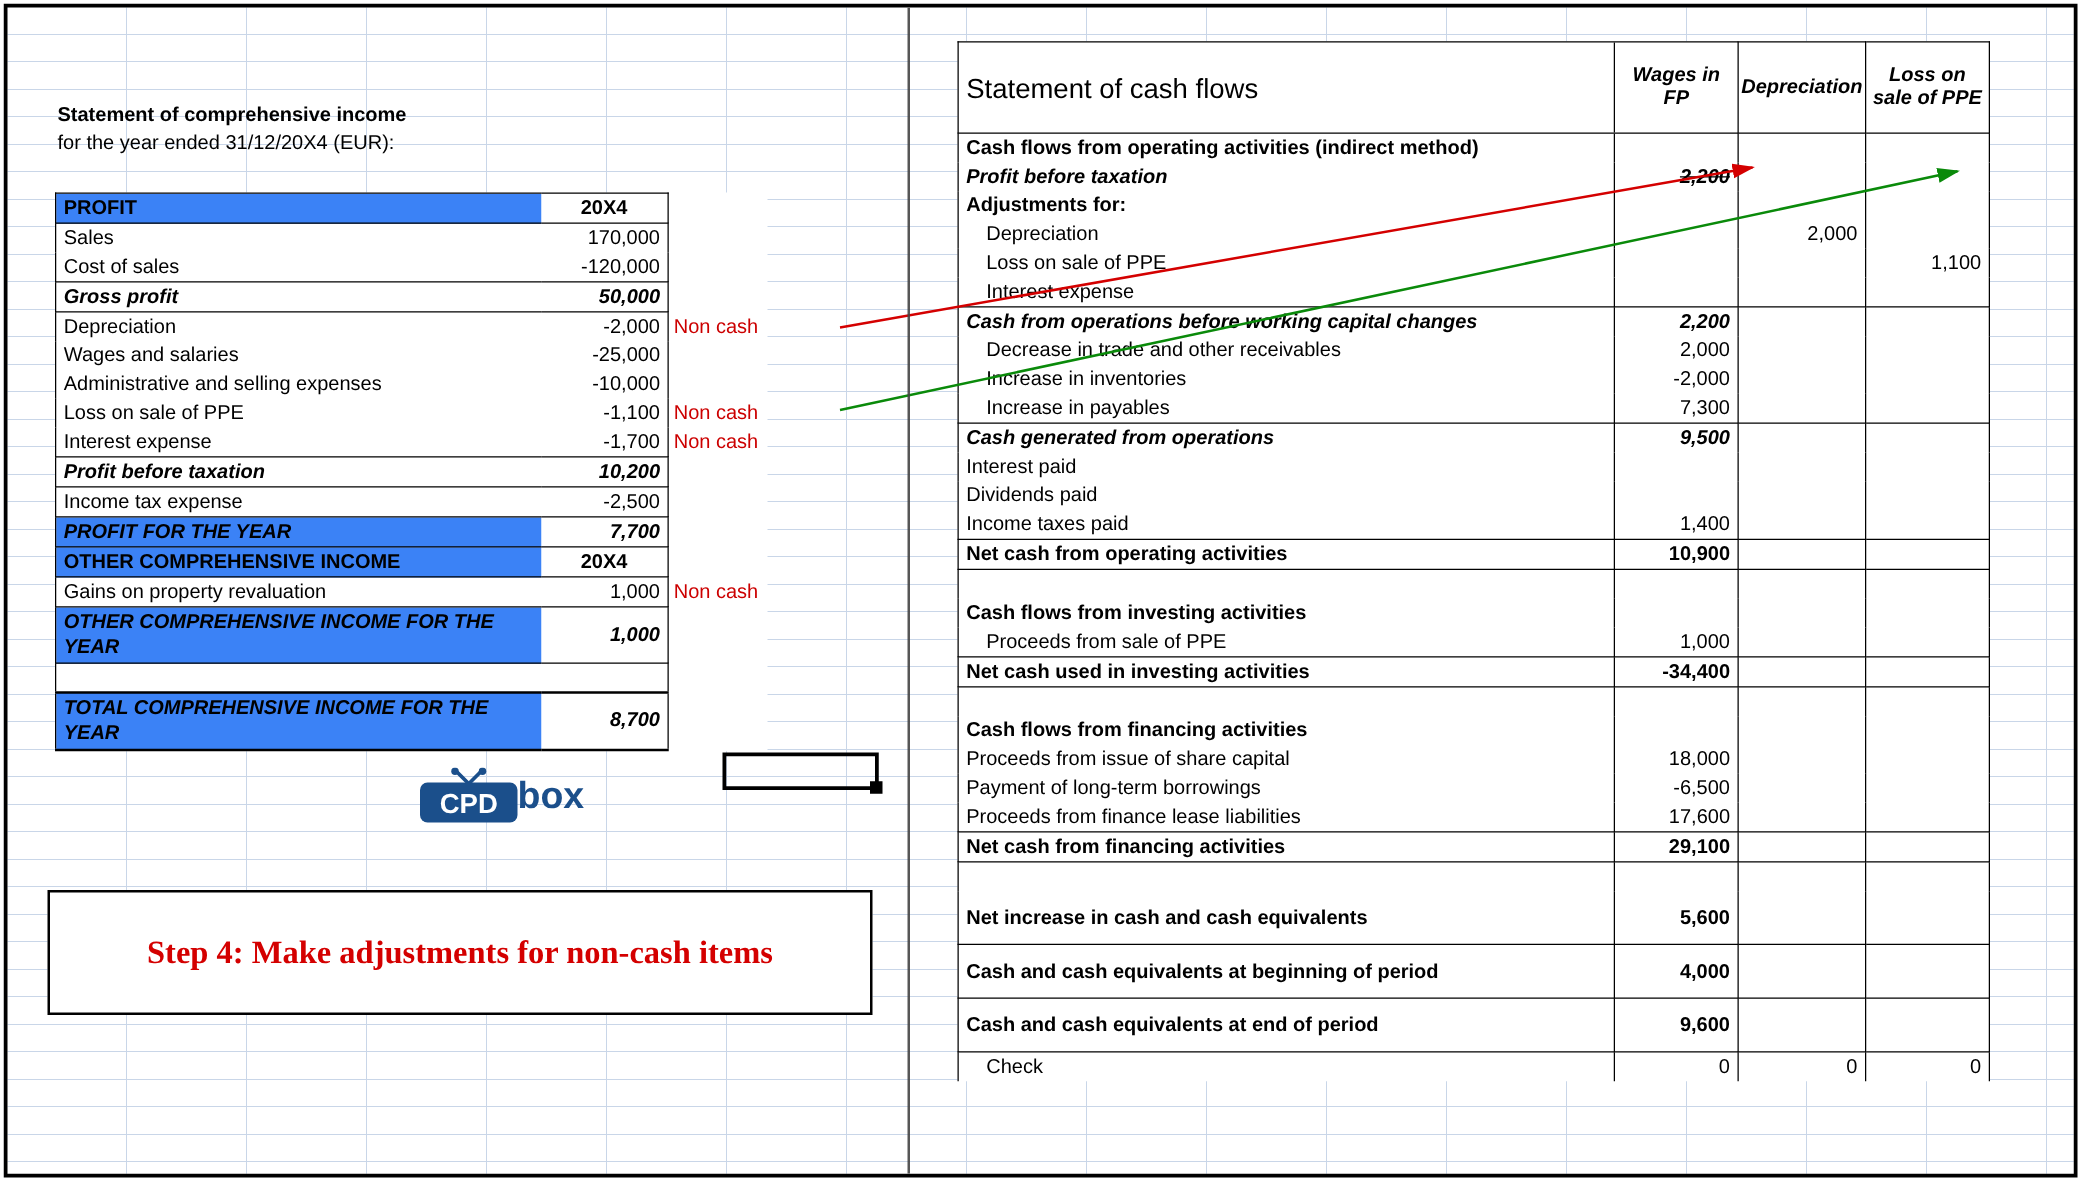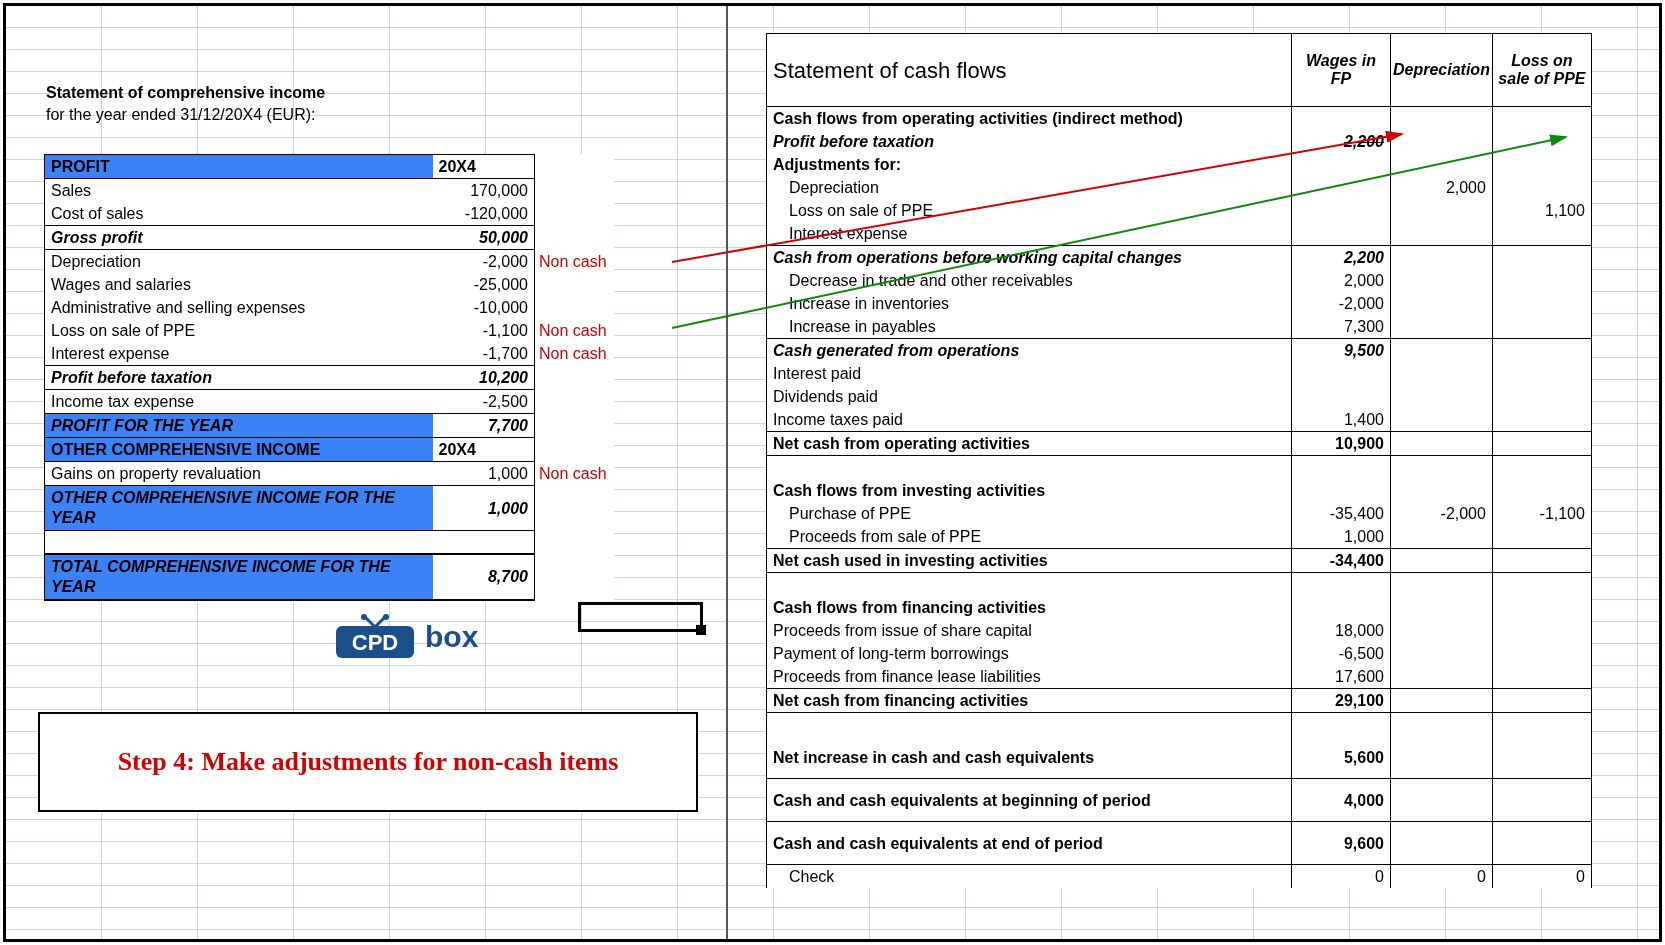--- a/index.html
+++ b/index.html
@@ -31,21 +31,21 @@
   }
   table{border-collapse:collapse;background:#fff}
   td{padding:1px 6px 1px 6px;height:21px;line-height:21px;white-space:nowrap;vertical-align:middle}
   .b-all{border:1px solid #000}
   .bt{border-top:1px solid #000}
   .bb{border-bottom:1px solid #000}
   .bl{border-left:1px solid #000}
   .br{border-right:1px solid #000}
   .bh{border-top:2px solid #000;border-bottom:2px solid #000}
   .num{text-align:right}
-  .ctr{text-align:left}
+  .ctr{text-align:center}
   .bold{font-weight:700}
   .ital{font-style:italic}
   .shade{background:#3b82f6}
   .red{color:#c00}
   .indent{padding-left:22px}
   .strike{text-decoration:line-through}
 
   
   .t-left{position:absolute;left:38px;top:78px}
   .t-left col.c1{width:388px}
@@ -105,21 +105,20 @@
     width:160px;height:46px;
     display:flex;align-items:center;
     font-weight:700;
   }
   .logo svg{margin-right:-2px}
   .logo .box{
     font-family:"Trebuchet MS",Arial,sans-serif;
     font-size:30px;
     color:#1b4f8b;
     letter-spacing:0;
-    padding-left:11px;
   }
 
   
   .arrow{position:absolute;pointer-events:none}
 </style>
 </head>
 <body>
 
 <div class="frame">
 
@@ -334,26 +333,20 @@
           <td class="br"></td>
           <td class="br"></td>
           <td class="br"></td>
         </tr>
 
     <tr>
       <td class="bold bl br">Cash flows from investing activities</td>
       <td class="br"></td>
           <td class="br"></td>
           <td class="br"></td>
-    </tr>
-    <tr>
-      <td class="bl br indent">Purchase of PPE</td>
-      <td class="num br">-35,400</td>
-      <td class="num br">-2,000</td>
-      <td class="num br">-1,100</td>
     </tr>
     <tr>
       <td class="bl br indent bb">Proceeds from sale of PPE</td>
       <td class="num br bb">1,000</td>
       <td class="br bb"></td>
           <td class="br bb"></td>
     </tr>
     <tr>
       <td class="bold bl br bb">Net cash used in investing activities</td>
       <td class="num bold br bb">-34,400</td>

